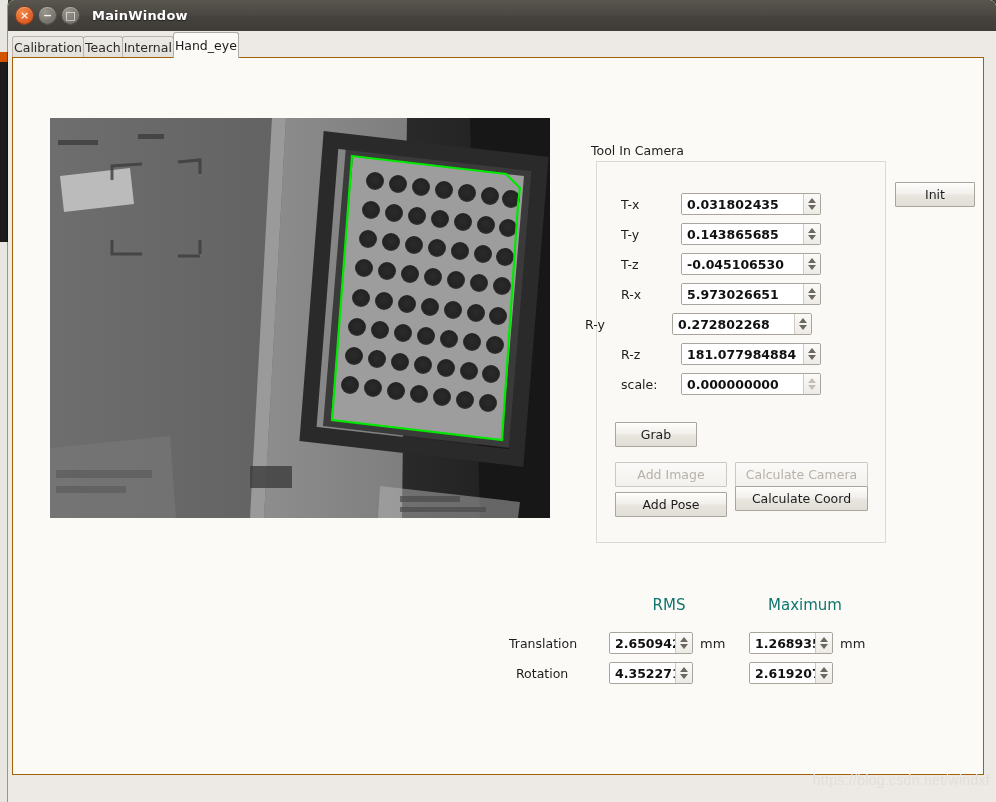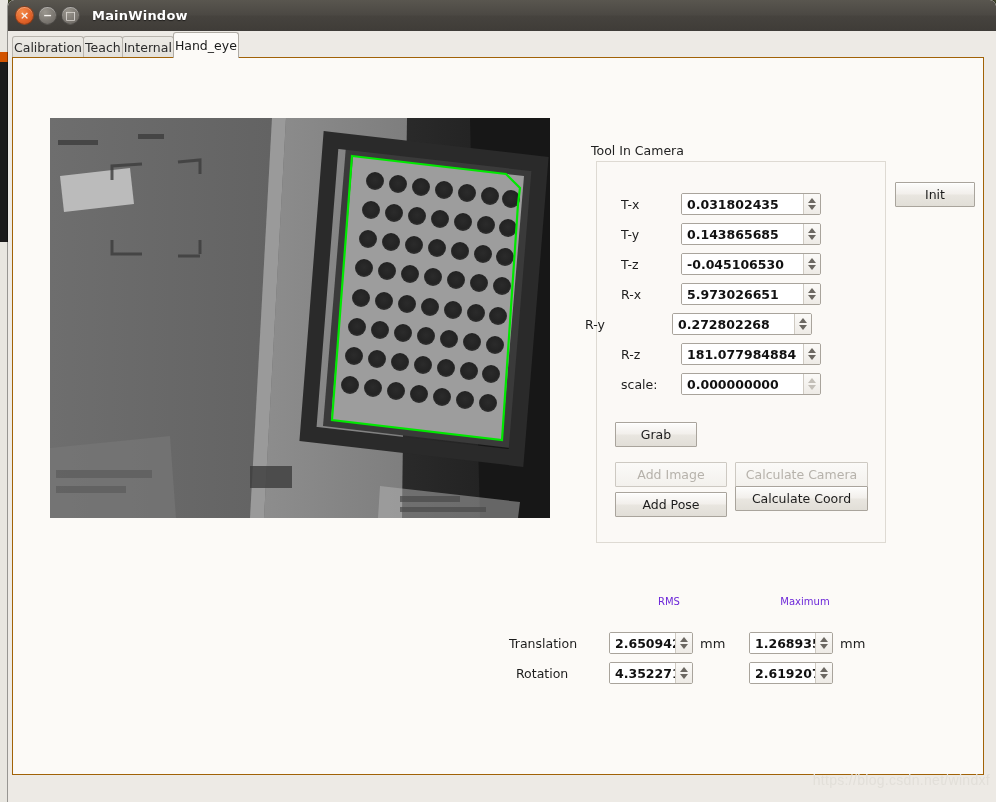--- a/index.html
+++ b/index.html
@@ -249,22 +249,22 @@
   .btn.disabled {
     color: #b6b2ab;
     border-color: #cdc9c2;
     background: linear-gradient(180deg, #fbfaf8 0%, #f3f1ed 100%);
     box-shadow: none;
   }
 
   
   .stat-head {
     position: absolute;
-    font-size: 10px;
-    color: #6d28d9;
+    font-size: 15px;
+    color: #0f766e;
     text-align: center;
   }
   .stat-label {
     position: absolute;
     font-size: 12.5px;
     color: #1d1d1d;
   }
   .unit {
     font-size: 13px;
     color: #1d1d1d;

